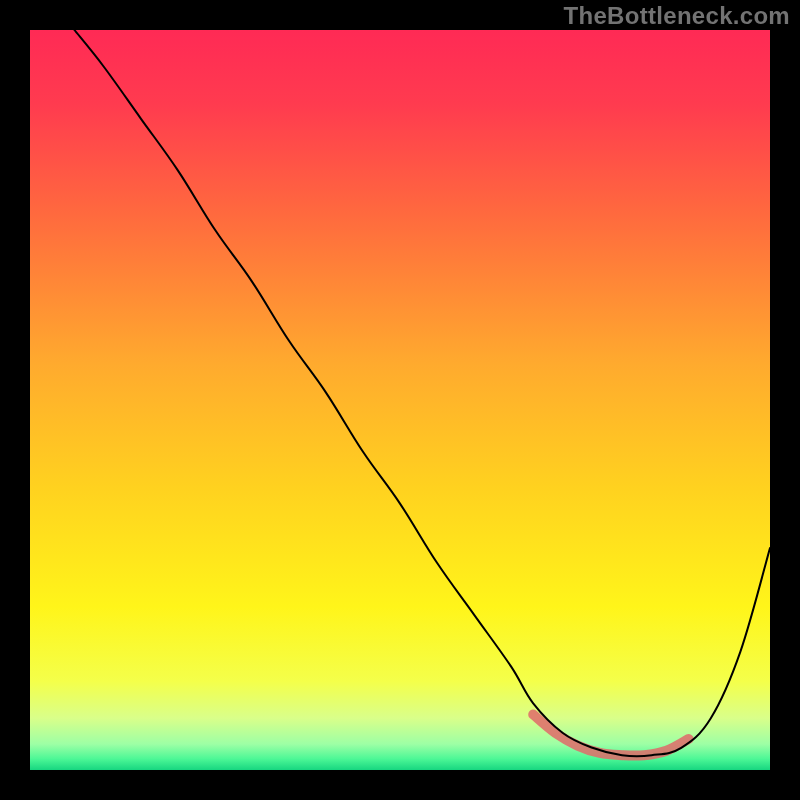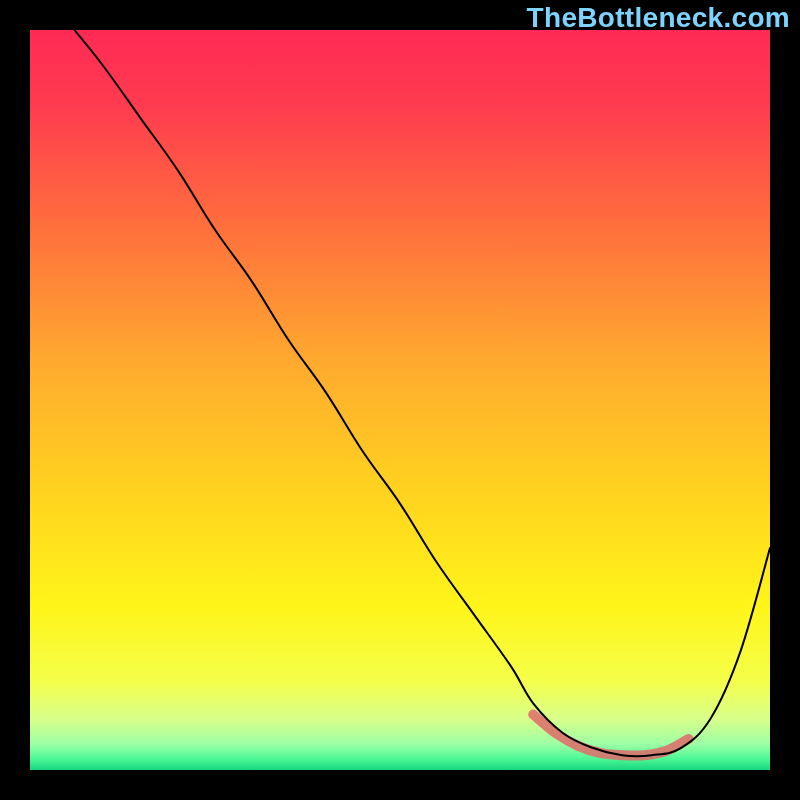--- a/index.html
+++ b/index.html
@@ -14,22 +14,22 @@
   .outer {
     position: relative;
     width: 800px;
     height: 800px;
     background: #000;
   }
   .watermark {
     position: absolute;
     top: 2px;
     right: 10px;
-    color: #7dd3fc;
-    font-size: 28px;
+    color: #737373;
+    font-size: 24px;
     font-weight: bold;
     letter-spacing: 0.3px;
     z-index: 10;
   }
   .plot-wrap {
     position: absolute;
     left: 30px;
     top: 30px;
     width: 740px;
     height: 740px;

